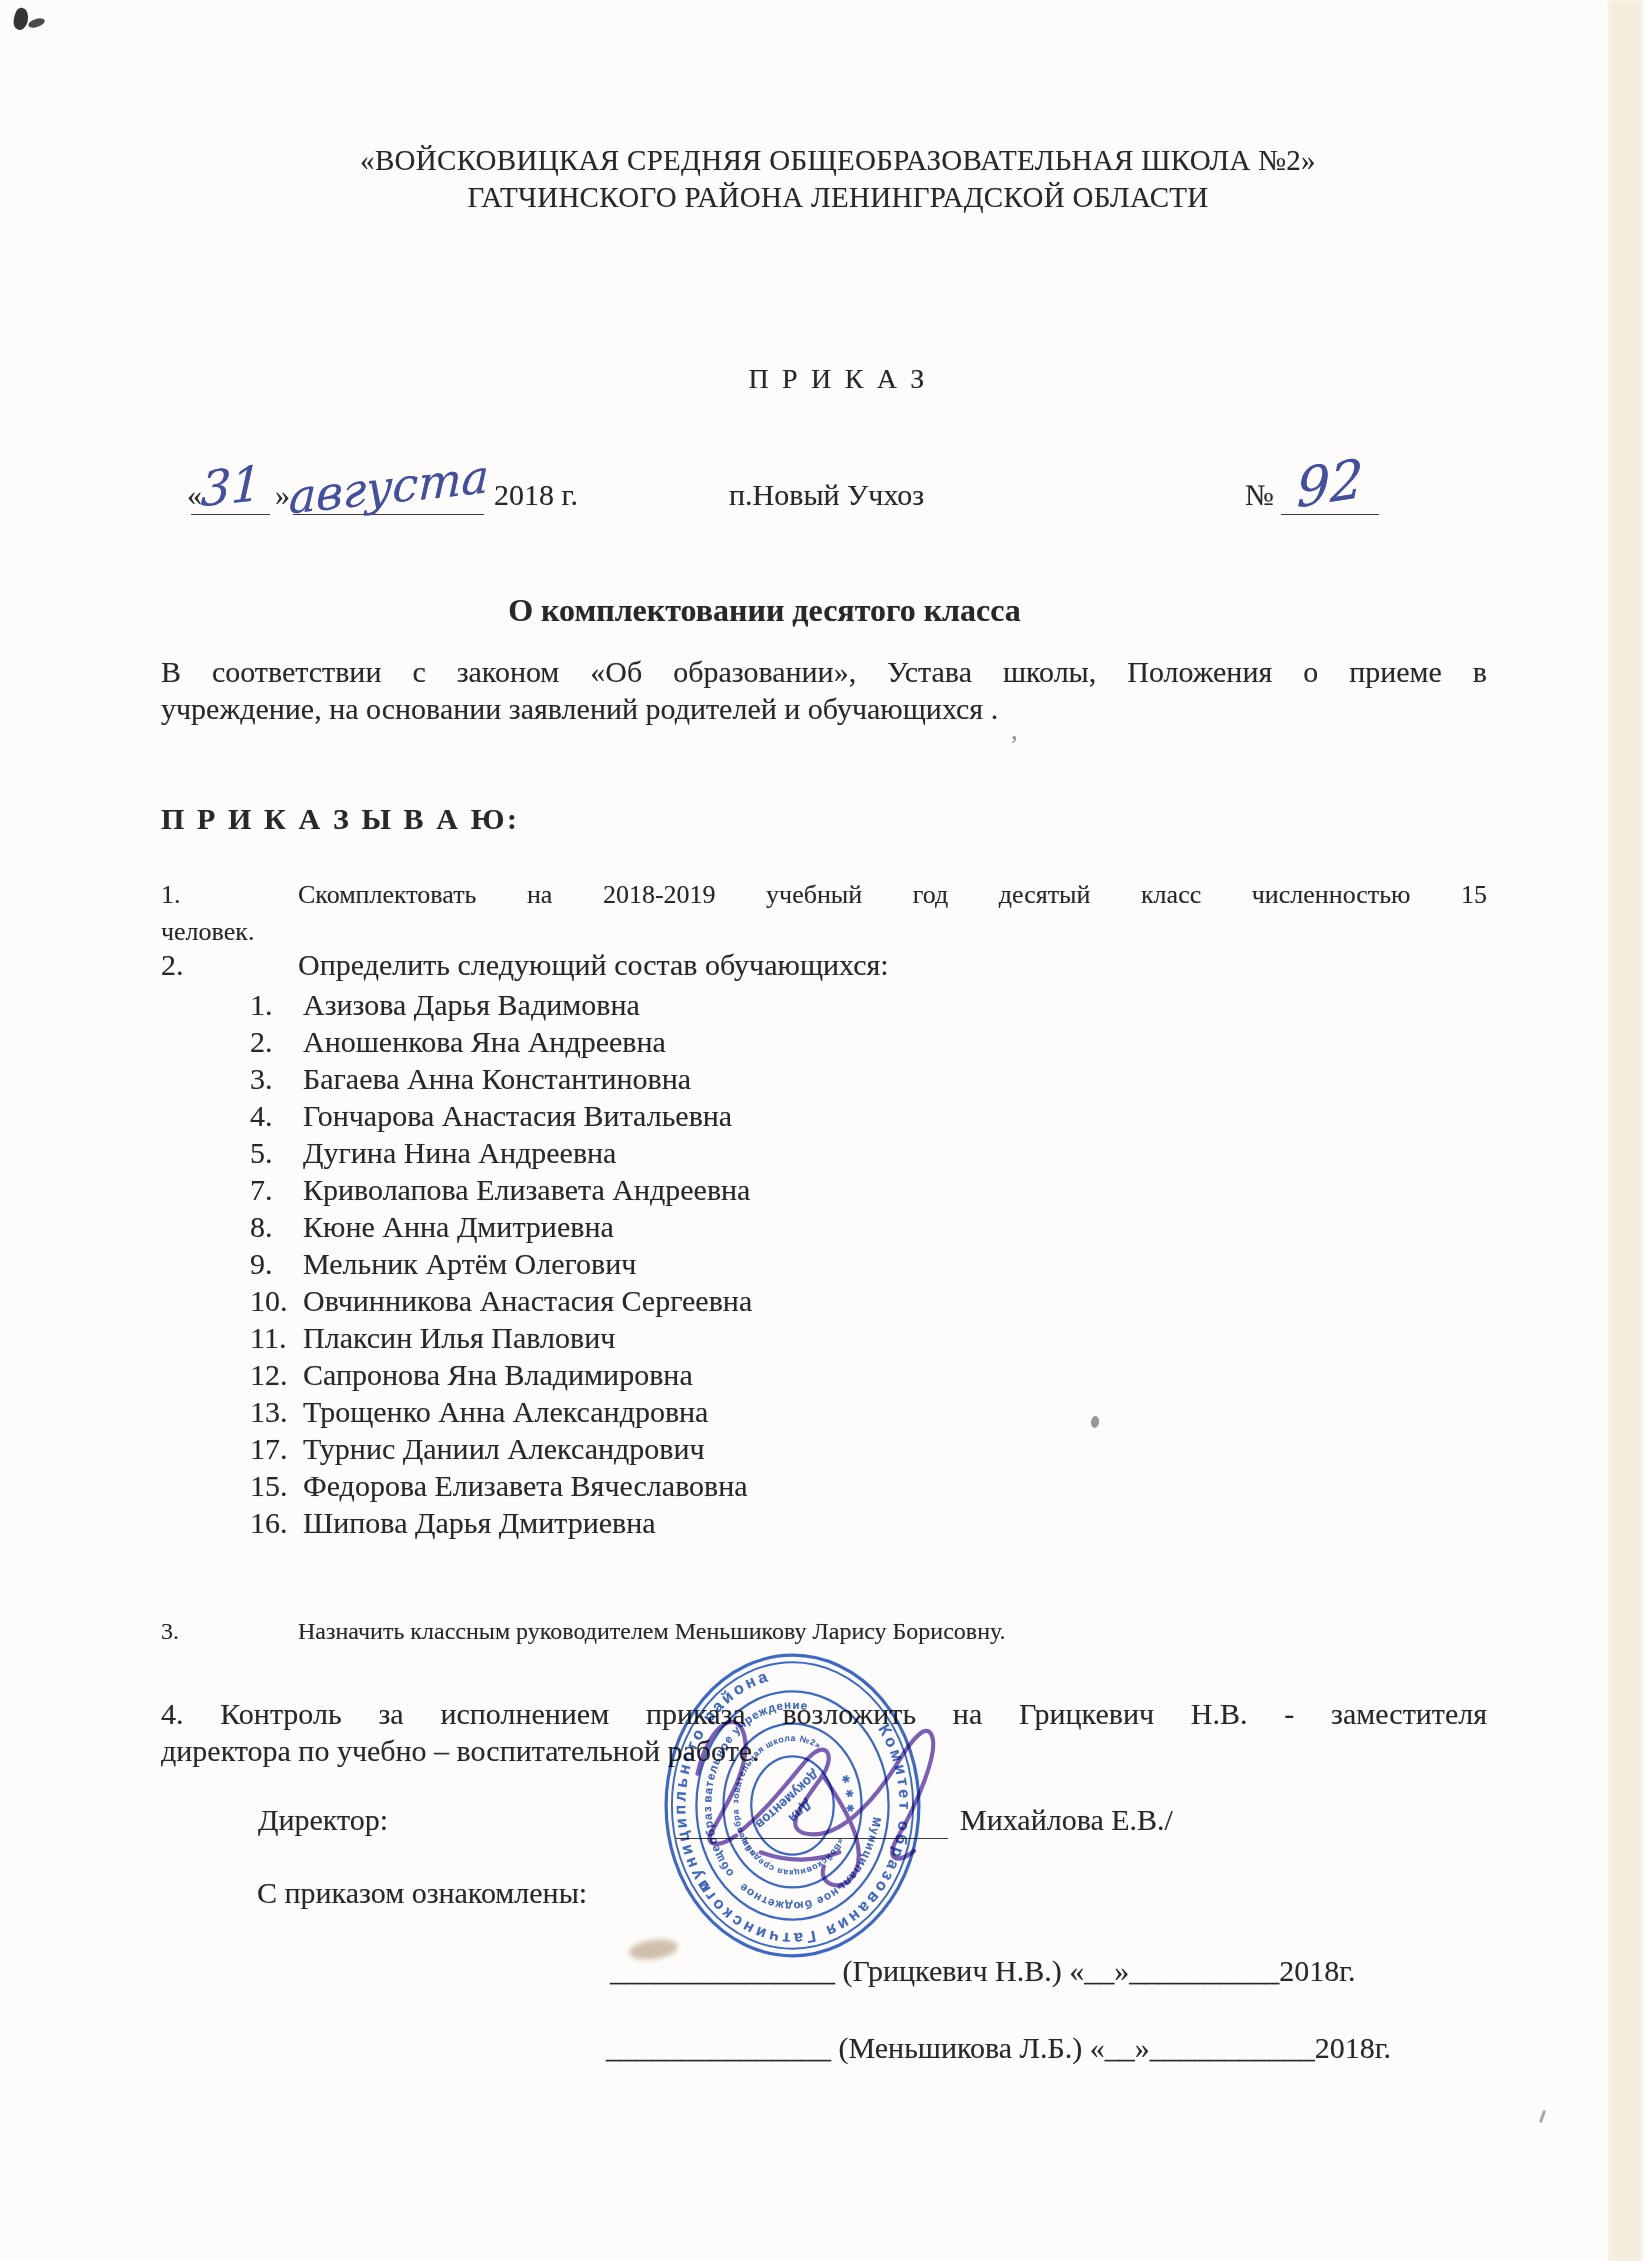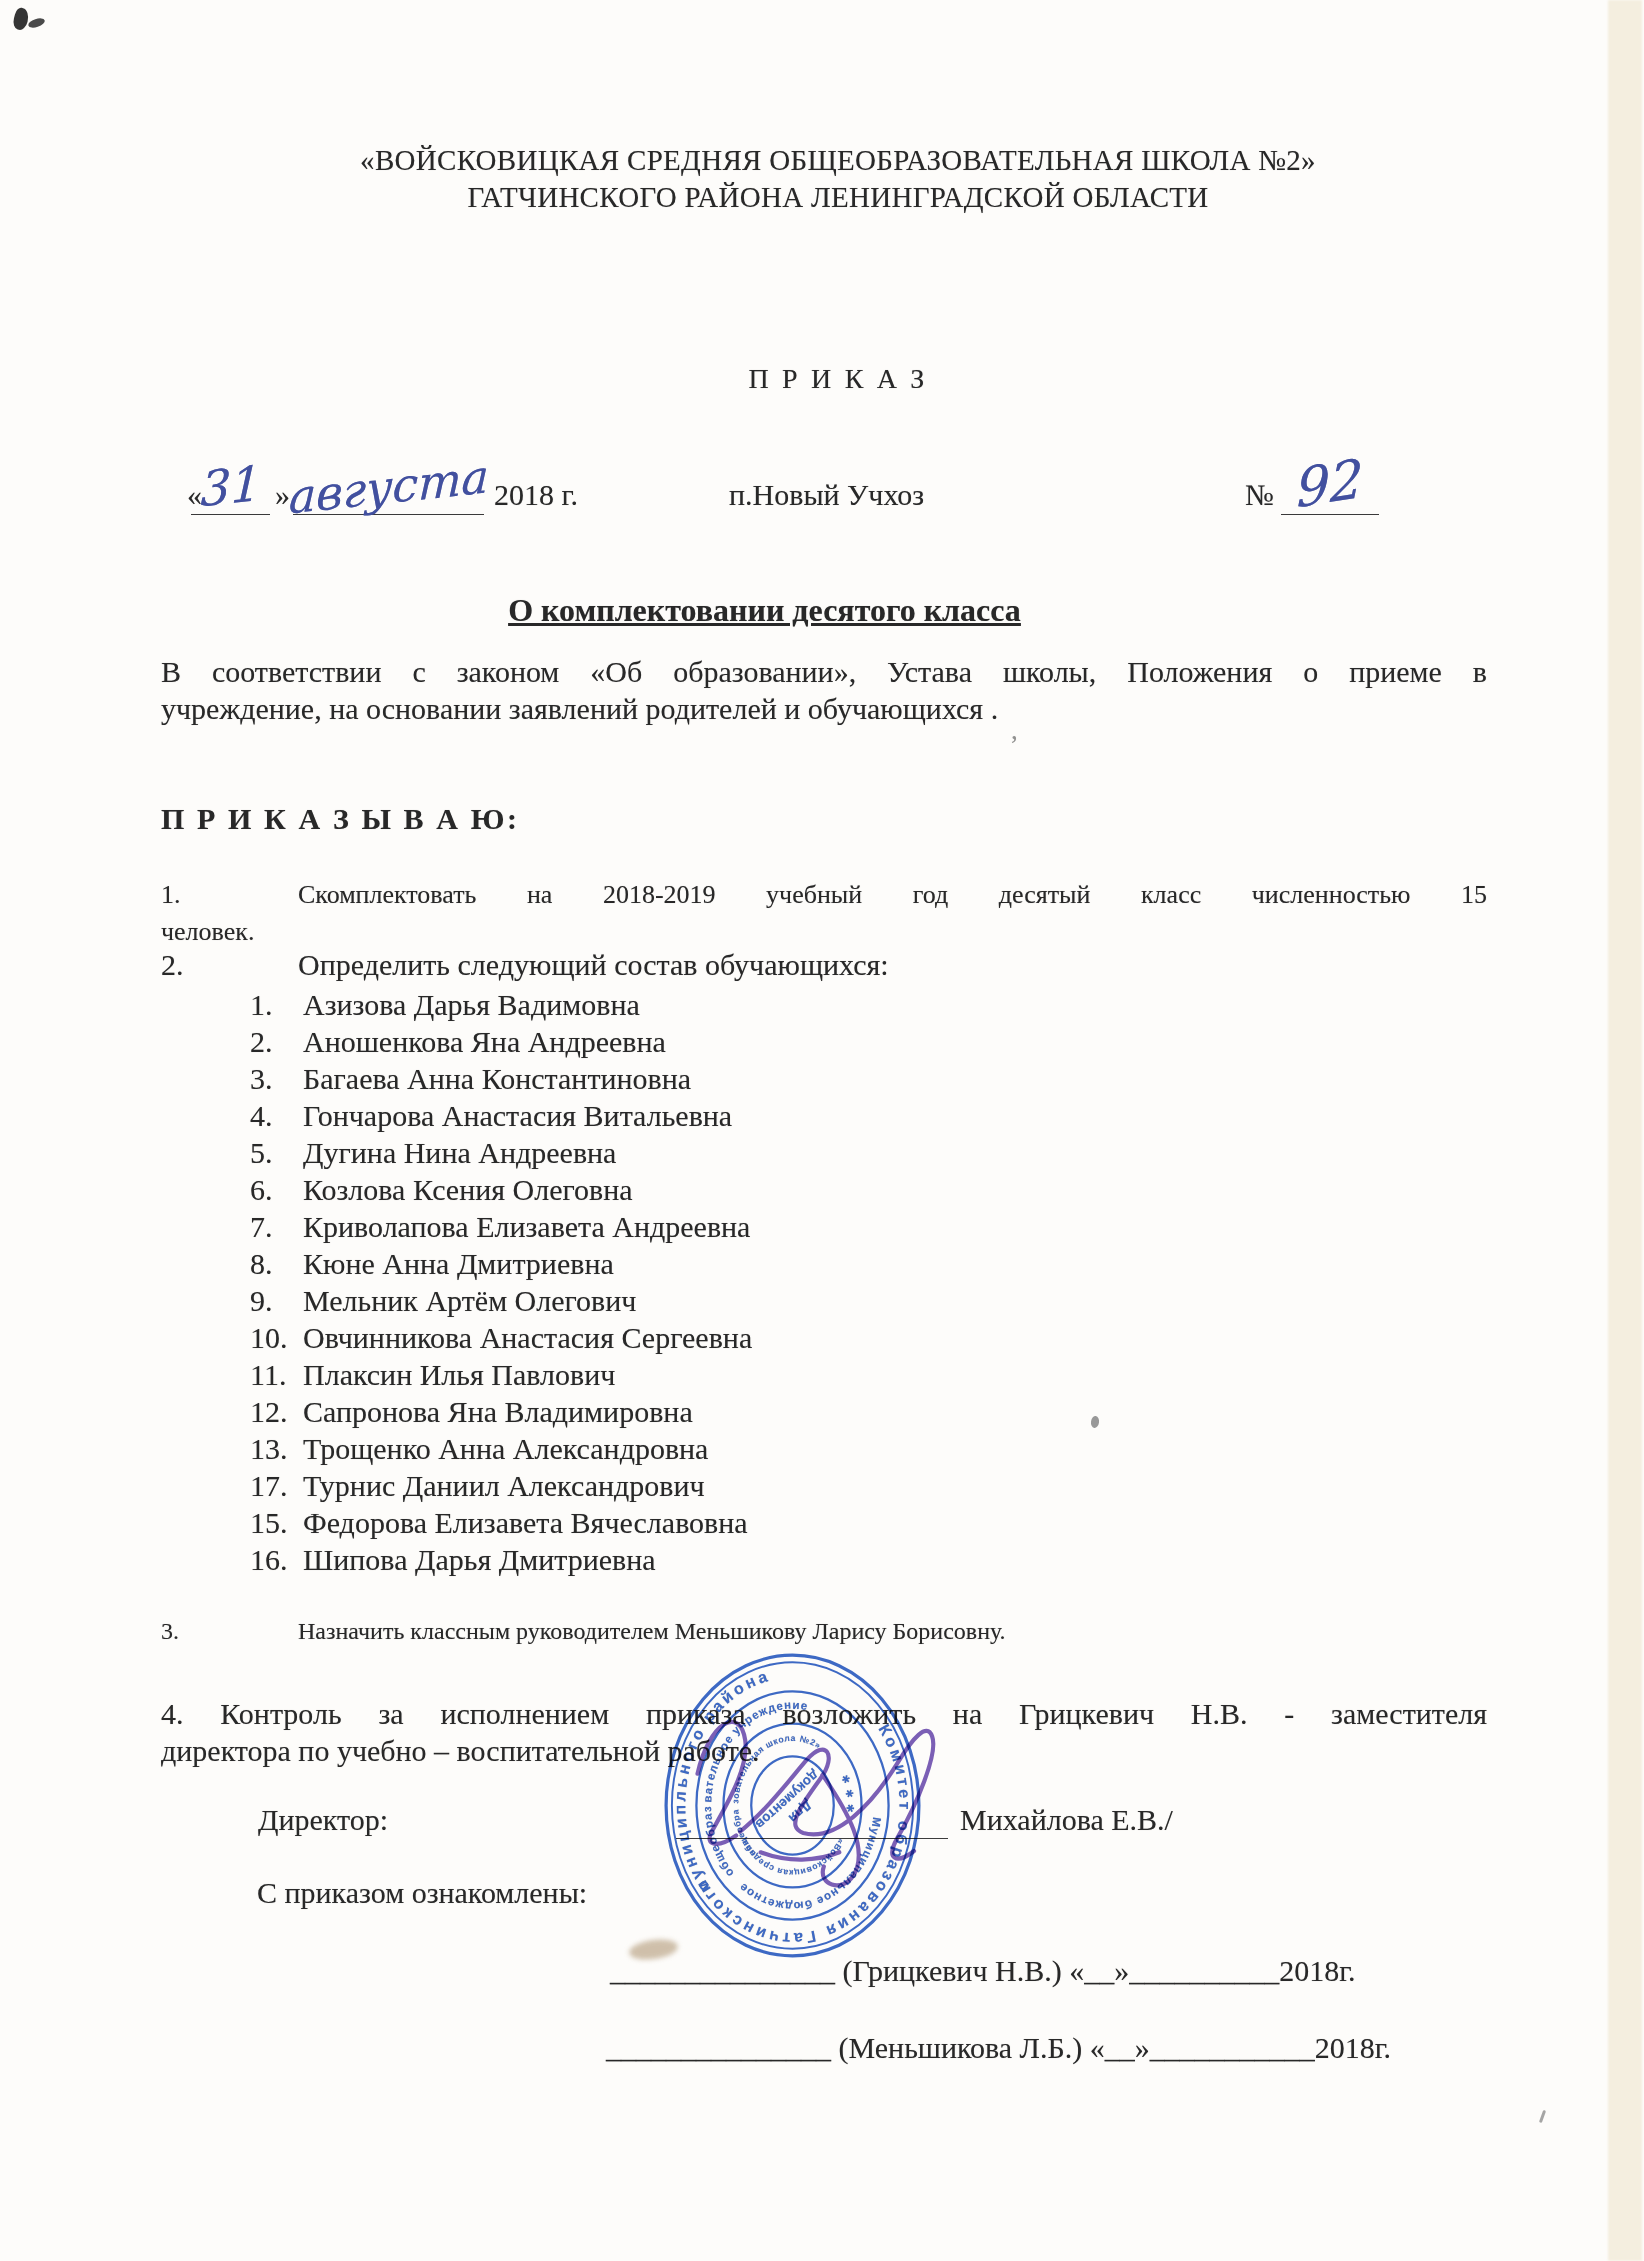--- a/index.html
+++ b/index.html
@@ -23,21 +23,21 @@
   .dateline{position:absolute;top:451px;left:161px;width:1354px;height:84px;font-size:30px;}
   .dl-print{position:absolute;top:27px;}
   .hw-slot{position:absolute;top:3.9px;height:59px;border-bottom:1.9px solid #3a3a3a;
            display:flex;align-items:flex-end;justify-content:center;}
   .hw{font-family:"DejaVu Serif",serif;font-style:italic;color:#42509f;
       transform:rotate(-6deg) skewX(-8deg);transform-origin:50% 80%;
       text-shadow:0 0 0.6px rgba(66,80,159,.6);}
 
   
   .title{position:absolute;top:592px;left:97px;width:1335px;text-align:center;
-         font-size:32px;font-weight:bold;text-decoration:underline;}
+         font-size:32px;font-weight:bold;}
   .intro{position:absolute;top:653px;left:161px;width:1326px;font-size:30px;line-height:37px;}
   .jl{text-align:justify;text-align-last:justify;}
   .orders-heading{position:absolute;top:802px;left:161px;font-size:30px;font-weight:bold;letter-spacing:2.6px;}
 
   .item1{position:absolute;top:876px;left:161px;width:1326px;font-size:26px;line-height:37px;}
   .item2{position:absolute;top:948px;left:161px;width:1326px;font-size:30px;}
   .item3{position:absolute;top:1618px;left:161px;width:1326px;font-size:24px;}
   .item4{position:absolute;top:1695px;left:161px;width:1326px;font-size:30px;line-height:37px;}
   .num{display:inline-block;width:137px;}
   .students{position:absolute;top:986px;left:250px;font-size:30px;line-height:37px;}
@@ -128,21 +128,20 @@
   <div class="item2">
     <span class="num">2.</span><span>Определить следующий состав обучающихся:</span>
   </div>
 
   <div class="students">
     <div><span class="snum">1.</span><span>Азизова Дарья Вадимовна</span></div>
     <div><span class="snum">2.</span><span>Аношенкова Яна Андреевна</span></div>
     <div><span class="snum">3.</span><span>Багаева Анна Константиновна</span></div>
     <div><span class="snum">4.</span><span>Гончарова Анастасия Витальевна</span></div>
     <div><span class="snum">5.</span><span>Дугина Нина Андреевна</span></div>
-    <div><span class="snum">6.</span><span>Козлова Ксения Олеговна</span></div>
     <div><span class="snum">7.</span><span>Криволапова Елизавета Андреевна</span></div>
     <div><span class="snum">8.</span><span>Кюне Анна Дмитриевна</span></div>
     <div><span class="snum">9.</span><span>Мельник Артём Олегович</span></div>
     <div><span class="snum">10.</span><span>Овчинникова Анастасия Сергеевна</span></div>
     <div><span class="snum">11.</span><span>Плаксин Илья Павлович</span></div>
     <div><span class="snum">12.</span><span>Сапронова Яна Владимировна</span></div>
     <div><span class="snum">13.</span><span>Трощенко Анна Александровна</span></div>
     <div><span class="snum">17.</span><span>Турнис Даниил Александрович</span></div>
     <div><span class="snum">15.</span><span>Федорова Елизавета Вячеславовна</span></div>
     <div><span class="snum">16.</span><span>Шипова Дарья Дмитриевна</span></div>

